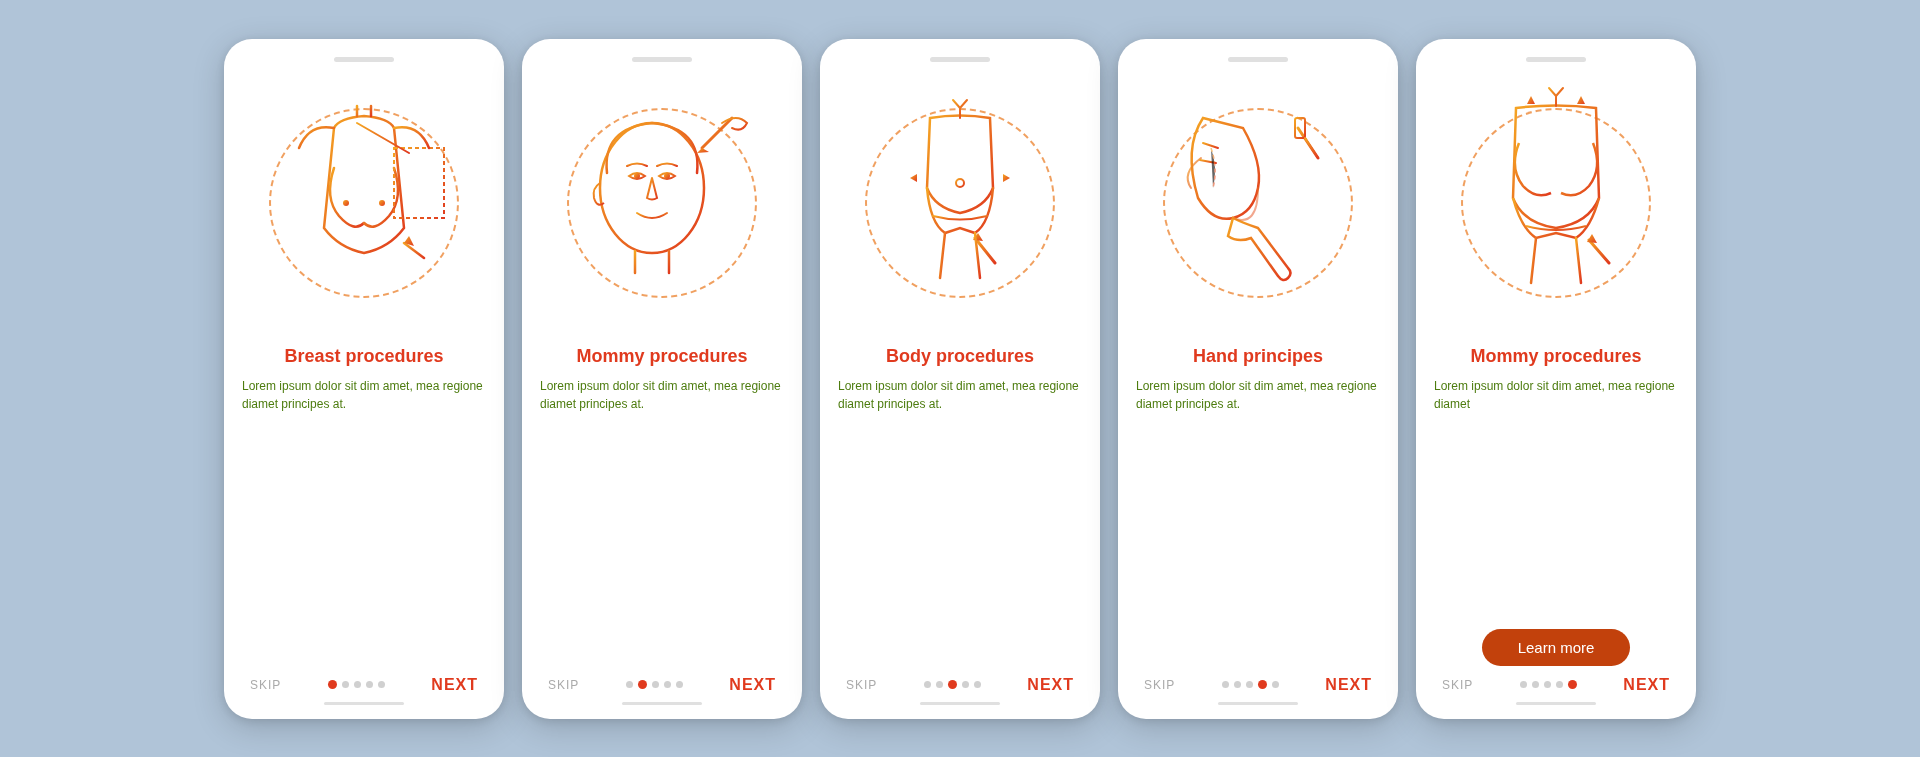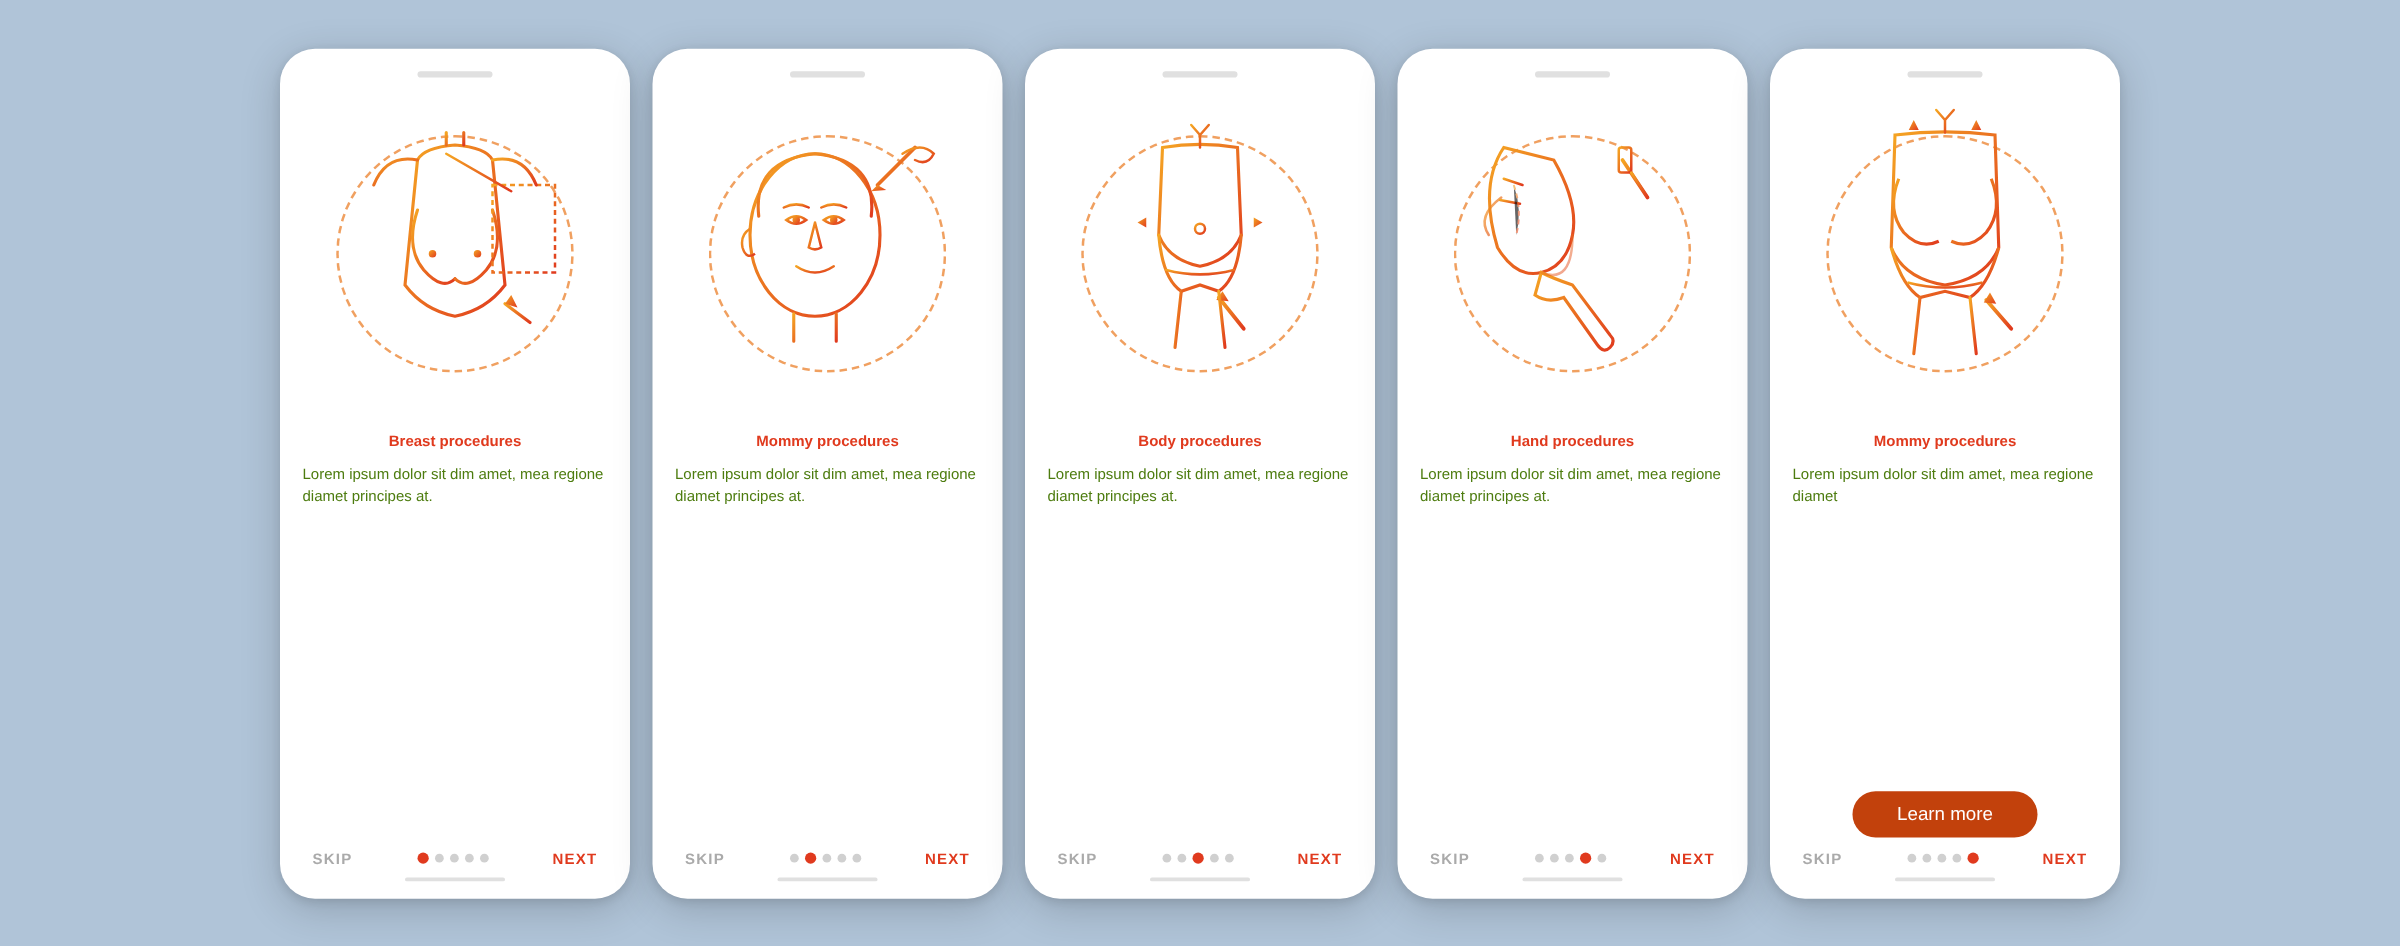--- a/index.html
+++ b/index.html
@@ -74,21 +74,21 @@
 
     
     .illus-svg {
       position: absolute;
       top: 0; left: 0;
       width: 100%;
       height: 100%;
     }
 
     .screen-title {
-      font-size: 12px;
+      font-size: 18px;
       font-weight: 600;
       color: #e03a1e;
       text-align: center;
       margin-bottom: 10px;
       line-height: 1.2;
     }
 
     .screen-body {
       font-size: 12px;
       color: #4d7c0f;
@@ -113,21 +113,21 @@
       width: 100%;
       display: flex;
       align-items: center;
       justify-content: space-between;
       padding: 0 8px;
       margin-top: auto;
     }
 
     .nav-skip {
       font-size: 12px;
-      font-weight: 700;
+      font-weight: 400;
       color: #aaa;
       letter-spacing: 1px;
       cursor: pointer;
     }
 
     .nav-dots {
       display: flex;
       gap: 5px;
       align-items: center;
     }
@@ -139,21 +139,21 @@
       background: #d0d0d0;
     }
 
     .dot.active {
       background: #e03a1e;
       width: 9px;
       height: 9px;
     }
 
     .nav-next {
-      font-size: 12px;
+      font-size: 16px;
       font-weight: 600;
       color: #e03a1e;
       letter-spacing: 1px;
       cursor: pointer;
       text-align: right;
     }
 
     .bottom-line {
       width: 80px;
       height: 3px;
@@ -369,21 +369,21 @@
         <line x1="162" y1="70" x2="175" y2="90" stroke="url(#g4)" stroke-width="2" stroke-linecap="round"></line>
 
         <path d="M75,80 L60,75" stroke="url(#g4)" stroke-width="2" stroke-linecap="round"></path>
         <path d="M73,95 L57,92" stroke="url(#g4)" stroke-width="2" stroke-linecap="round"></path>
         <path d="M75,110 L58,110" stroke="url(#g4)" stroke-width="2" stroke-linecap="round"></path>
 
         <path d="M68,80 Q75,100 70,120" stroke="url(#g4)" stroke-width="1.5" stroke-dasharray="4,3" opacity="0.6"></path>
       </svg>
     </div>
     <div class="screen-title">Hand
-procedures</div>
+principes</div>
     <div class="screen-body">Lorem ipsum dolor sit dim amet, mea regione diamet principes at.</div>
     <div class="bottom-nav">
       <span class="nav-skip">SKIP</span>
       <div class="nav-dots">
         <div class="dot"></div>
         <div class="dot"></div>
         <div class="dot"></div>
         <div class="dot active"></div>
         <div class="dot"></div>
       </div>

